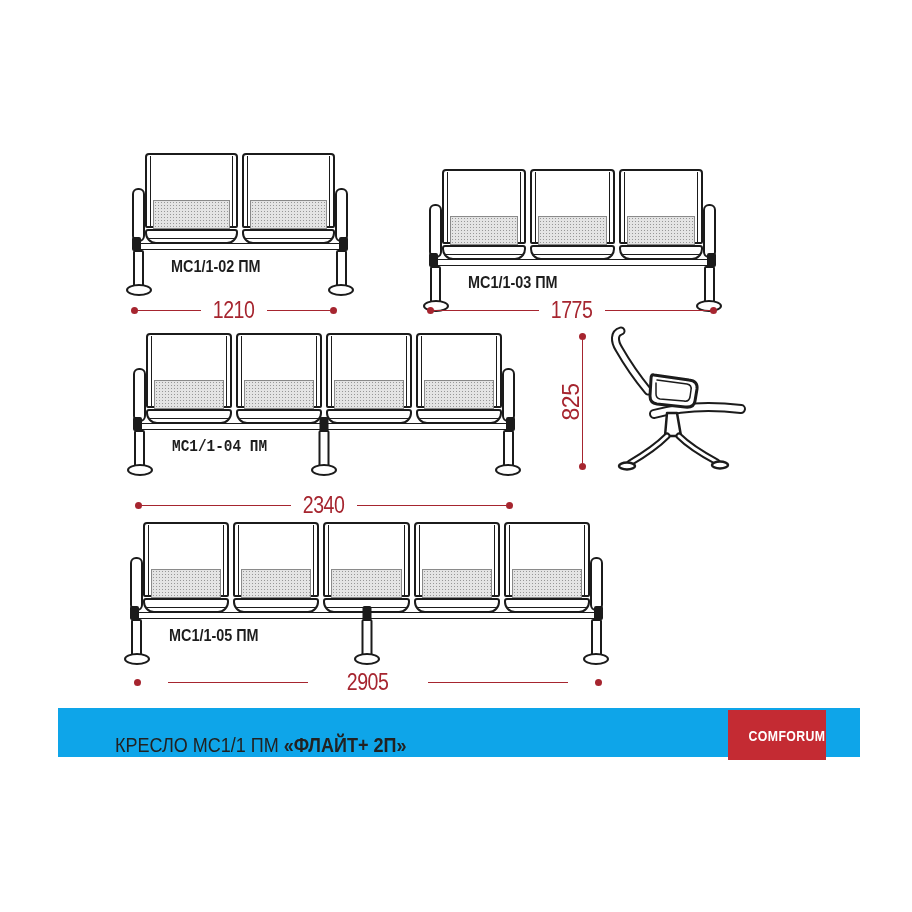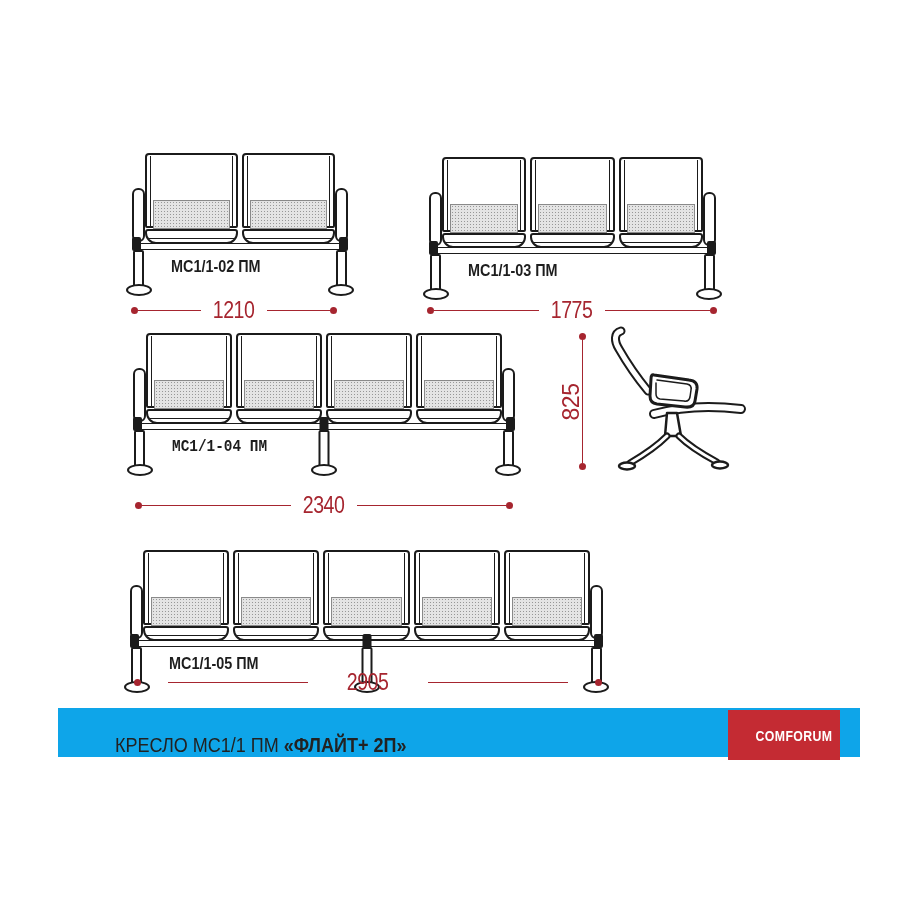--- a/index.html
+++ b/index.html
@@ -63,21 +63,21 @@
     transform:scaleX(0.85);margin-bottom:3px;}
   .dim-above .line-row{display:flex;align-items:center;height:8px;}
 
   
   .footer-bar{position:absolute;left:58px;top:708px;width:802px;height:49px;
     background:#0ea5e9;display:flex;align-items:flex-end;
     padding-left:57px;box-sizing:border-box;}
   .footer-title{font-size:20px;color:#222;white-space:nowrap;
     transform:scaleX(0.9);transform-origin:left;}
   .footer-title .bold{font-weight:700;}
-  .logo{position:absolute;left:728px;top:710px;width:112px;height:50px;
+  .logo{position:absolute;left:728px;top:710px;width:98px;height:50px;
     background:#c42b33;display:flex;align-items:center;justify-content:center;gap:20px;}
   .logo-text{color:#fff;font-weight:700;font-size:15px;letter-spacing:0.5px;
     transform:scaleX(0.82);transform-origin:center;}
 </style>
 </head>
 <body>
 
 <div id="canvas">
 
   <div id="benches-layer">
@@ -111,21 +111,21 @@
         <div class="foot right"></div>
         <div class="bench-label">МС1/1-02 ПМ</div>
       </div>
       <div class="dim-h" style="left: 131px; top: 297px; width: 206px;">
         <div class="dim-dot"></div>
         <div class="dim-line"></div>
         <div class="dim-text">1210</div>
         <div class="dim-line"></div>
         <div class="dim-dot"></div>
       </div>
-      <div class="bench" style="left: 442px; top: 157px; width: 261px;">
+      <div class="bench" style="left: 442px; top: 169px; width: 261px;">
         <div class="beam"></div>
         <div class="seat-row">
           <div class="seat">
             <div class="seat-rail"></div>
             <div class="seat-band"></div>
           </div>
           <div class="seat">
             <div class="seat-rail"></div>
             <div class="seat-band"></div>
           </div>
@@ -209,21 +209,21 @@
         <div class="foot center"></div>
         <div class="bench-label">МС1/1-04 ПМ</div>
       </div>
       <div class="dim-h" style="left: 135px; top: 492px; width: 378px;">
         <div class="dim-dot"></div>
         <div class="dim-line"></div>
         <div class="dim-text">2340</div>
         <div class="dim-line"></div>
         <div class="dim-dot"></div>
       </div>
-      <div class="bench" style="left: 143px; top: 522px; width: 447px; margin-top: 28px;">
+      <div class="bench" style="left: 143px; top: 522px; width: 447px;">
         <div class="beam"></div>
         <div class="seat-row">
           <div class="seat">
             <div class="seat-rail"></div>
             <div class="seat-band"></div>
           </div>
           <div class="seat">
             <div class="seat-rail"></div>
             <div class="seat-band"></div>
           </div>

